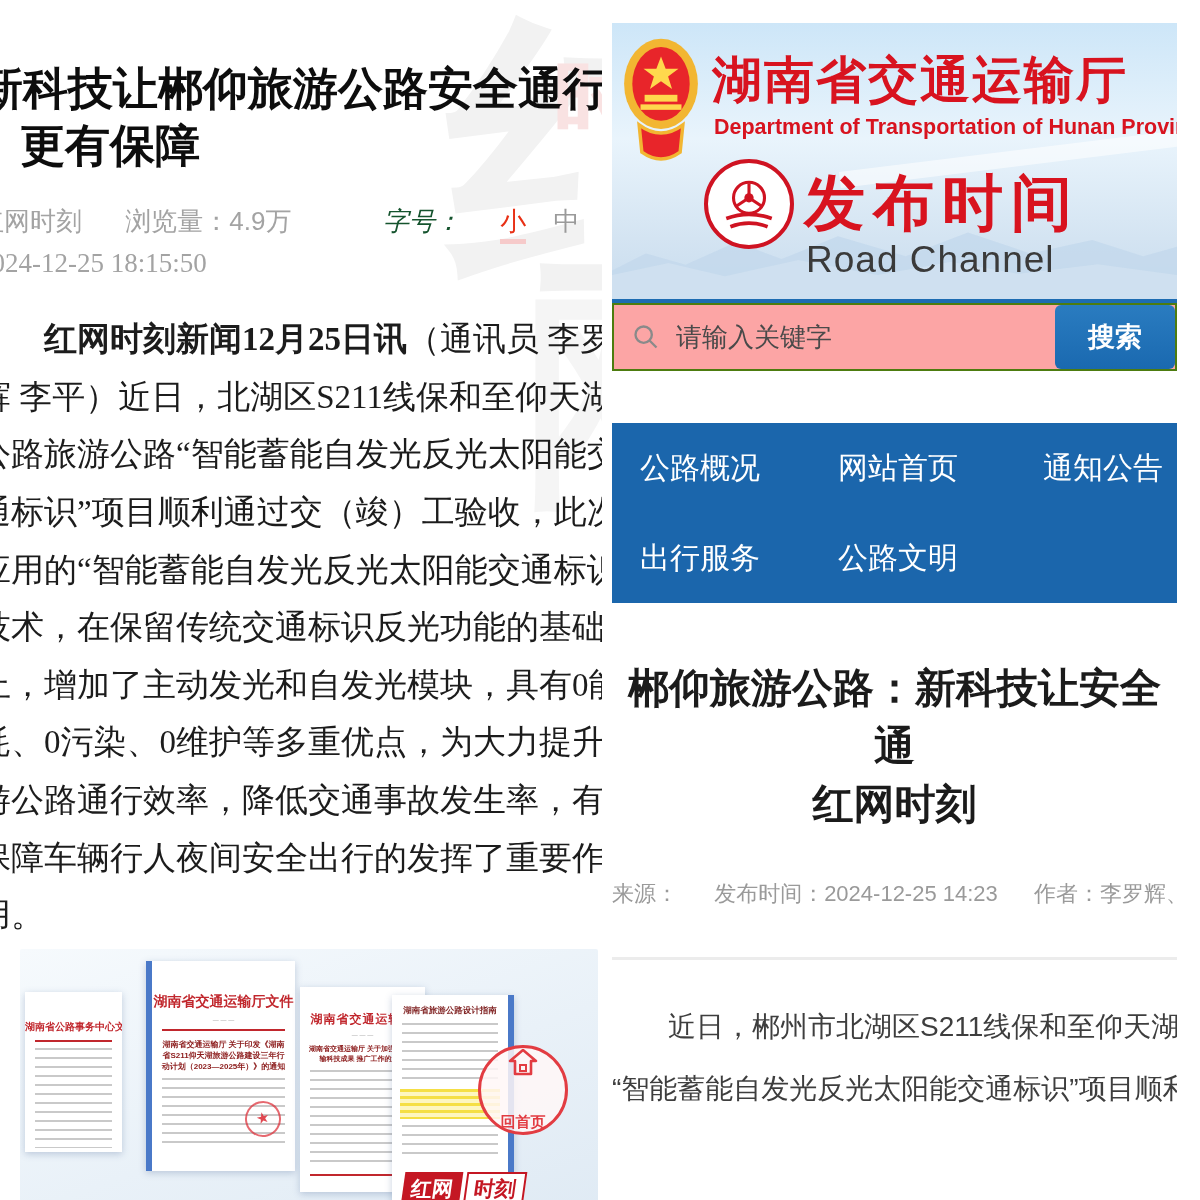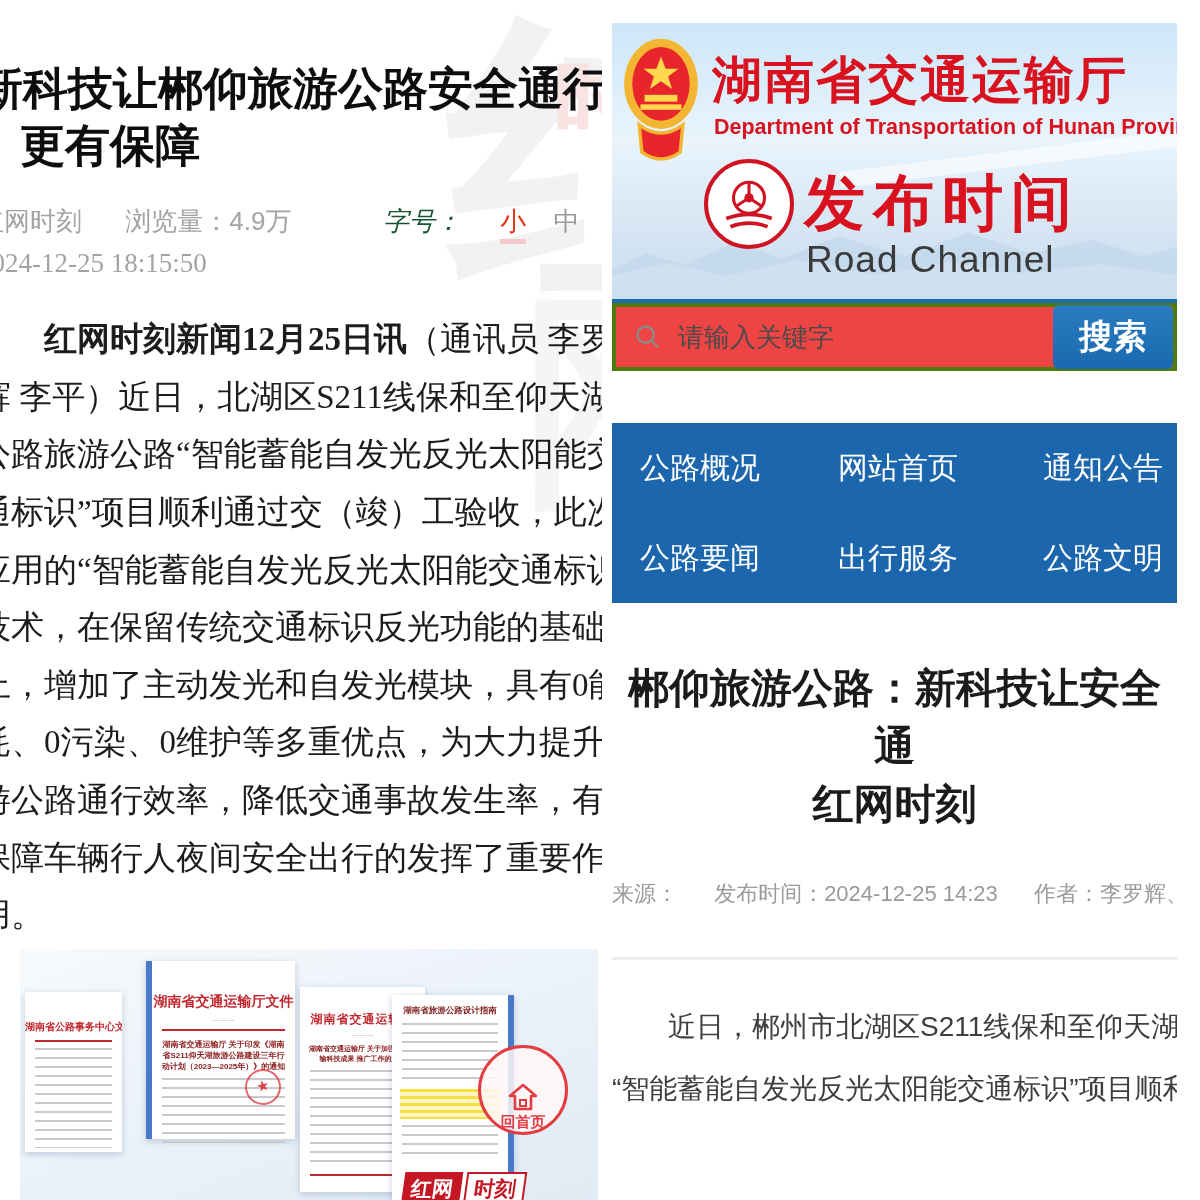--- a/index.html
+++ b/index.html
@@ -30,37 +30,37 @@
   .pline-first b{font-weight:bold;}
   
   .photo{position:relative;margin-top:4px;margin-left:42px;width:578px;height:272px;
          background:linear-gradient(160deg,#f6fafd 0%,#e9f1f8 55%,#dfeaf4 100%);border-radius:2px;overflow:hidden;}
   .doc{position:absolute;background:#fff;box-shadow:0 2px 7px rgba(60,90,140,.28);box-sizing:border-box;padding-top:10px;}
   .doc .dtitle{text-align:center;font-weight:bold;color:#c1272d;white-space:nowrap;overflow:hidden;}
   .doc .drule{height:2px;background:#c1272d;margin:6px 10px 5px;}
   .doclines{margin:6px 10px;background:repeating-linear-gradient(180deg,#c9c9c9 0 2px,transparent 2px 9px);}
   .doc1{left:5px;top:43px;width:97px;height:160px;}
   .doc1 .dtitle{font-size:10px;margin-top:18px;}
-  .doc2{left:126px;top:12px;width:149px;height:178px;border-left:6px solid #4a79c8;}
+  .doc2{left:126px;top:12px;width:149px;height:210px;border-left:6px solid #4a79c8;}
   .doc2 .dtitle{font-size:14px;margin-top:22px;}
   .doc2 .dnum{text-align:center;font-size:6px;color:#999;margin-top:6px;}
   .doc2 .dhead{text-align:center;font-size:8px;color:#8b1a1a;font-weight:bold;margin-top:8px;line-height:11px;padding:0 8px;}
   .seal{position:absolute;right:14px;bottom:34px;width:32px;height:32px;border:2px solid rgba(220,40,50,.7);
         border-radius:50%;color:rgba(220,40,50,.85);font-size:15px;line-height:30px;text-align:center;transform:rotate(-14deg);}
   .doc3{left:280px;top:38px;width:125px;height:205px;}
   .doc3 .dtitle{font-size:12px;margin-top:14px;letter-spacing:1px;}
   .doc3 .dnum{text-align:center;font-size:6px;color:#999;margin-top:4px;}
   .doc3 .dhead{text-align:center;font-size:7px;color:#8b1a1a;font-weight:bold;margin-top:6px;line-height:10px;padding:0 8px;}
   .doc3 .drule-b{height:2px;background:#c1272d;margin:8px 10px 0;}
   .doc4{left:372px;top:46px;width:122px;height:212px;border-right:6px solid #4a79c8;}
   .doc4 .dtitle{font-size:8.5px;color:#7e1f1f;}
   .hl{height:30px;margin:5px 8px;background:repeating-linear-gradient(180deg,#f5df45 0 3px,#fdf6c0 3px 7px);}
   .backhome{position:absolute;left:458px;top:96px;width:84px;height:84px;border-radius:50%;
             border:3px solid #e23c42;background:rgba(255,247,247,.85);display:flex;flex-direction:column;
-            align-items:center;justify-content:flex-end;cursor:pointer;}
+            align-items:center;justify-content:space-between;cursor:pointer;}
   .backhome .bh-label{color:#e23c42;font-size:15px;font-weight:bold;margin-top:2px;}
   .rednet-logo{position:absolute;left:383px;top:223px;display:flex;align-items:flex-start;}
   .lg1{background:#c41723;color:#fff;font-size:21px;font-weight:bold;padding:3px 8px;transform:skewX(-8deg);}
   .lg2{background:#fff;color:#c41723;border:2px solid #c41723;font-size:21px;font-weight:bold;padding:1px 7px;
        transform:skewX(-8deg);margin-left:4px;}
 
   
   .pane-right{position:absolute;left:612px;top:23px;width:565px;height:1177px;overflow:hidden;background:#fff;}
   .banner{position:relative;height:280px;box-sizing:border-box;border-bottom:4px solid #1d6cb2;overflow:hidden;
           background:linear-gradient(180deg,#cde6f8 0%,#e9f4fc 42%,#d4e4f2 78%,#c8dcee 100%);}
@@ -69,27 +69,27 @@
   .mtn2{position:absolute;bottom:0;left:0;width:100%;height:60px;background:#cfe0f0;opacity:.9;
         clip-path:polygon(0 60%,10% 40%,20% 62%,33% 35%,47% 60%,60% 38%,72% 58%,86% 42%,100% 60%,100% 100%,0 100%);}
   .diag{position:absolute;left:40%;top:118px;width:90%;height:16px;background:rgba(255,255,255,.55);transform:rotate(-7deg);}
   .emblem{position:absolute;left:8px;top:10px;}
   .org-cn{position:absolute;left:100px;top:24px;font-size:50px;font-weight:bold;color:#d8131f;letter-spacing:2px;white-space:nowrap;}
   .org-en{position:absolute;left:102px;top:92px;font-size:21.5px;font-weight:bold;color:#d8131f;white-space:nowrap;}
   .clogo{position:absolute;left:92px;top:136px;width:82px;height:82px;border-radius:50%;background:#fff;
          border:4px solid #cf1322;display:flex;align-items:center;justify-content:center;}
   .channel-cn{position:absolute;left:192px;top:140px;font-size:61px;font-weight:bold;color:#d8131f;letter-spacing:8px;white-space:nowrap;}
   .channel-en{position:absolute;left:194px;top:216px;font-size:37px;color:#3a3a3a;letter-spacing:1px;white-space:nowrap;}
-  .search-row{height:68px;box-sizing:border-box;border:4px solid #4d7c0f;background:#ef4444;display:flex;align-items:center;}
+  .search-row{height:68px;box-sizing:border-box;border:2px solid #4d7c0f;background:#fca5a5;display:flex;align-items:center;}
   .search-row svg{margin-left:18px;flex:none;}
   .search-input{flex:1;border:none;outline:none;font-size:26px;color:#333;margin-left:14px;min-width:0;
                 font-family:"Liberation Sans",sans-serif;background:transparent;}
   .search-input::placeholder{color:#4a4a4a;opacity:1;}
   .search-btn{flex:none;width:120px;height:64px;border:none;border-radius:6px;cursor:pointer;
-              background:linear-gradient(180deg,#2a7cc0,#1a69b0);color:#fff;font-size:34px;font-weight:bold;
+              background:linear-gradient(180deg,#2a7cc0,#1a69b0);color:#fff;font-size:27px;font-weight:bold;
               font-family:Liberation Sans, sans-serif;}
   .nav{margin-top:52px;height:180px;background:#1b66ac;display:grid;grid-template-columns:198px 205px 1fr;
        grid-template-rows:90px 90px;align-items:center;padding-left:28px;box-sizing:border-box;}
   .nitem{color:#fff;font-size:30px;cursor:pointer;white-space:nowrap;}
   .crumb{margin-top:36px;display:flex;align-items:center;padding-left:12px;color:#9b9b9b;font-size:23px;cursor:pointer;}
   .crumb svg{margin-right:12px;flex:none;}
   .rtitle{margin-top:56px;font-size:41px;line-height:58px;font-weight:bold;color:#1b1b1b;text-align:center;}
   .rmeta{margin-top:46px;font-size:22px;color:#9a9a9a;text-align:center;white-space:nowrap;}
   .rmeta .gap{margin-left:30px;}
   .rfont{margin-top:28px;font-size:24px;color:#8d8d8d;text-align:center;}
@@ -219,21 +219,20 @@
       <line x1="15.2" y1="15.2" x2="21" y2="21" stroke="#8a8a8a" stroke-width="2"></line>
     </svg>
     <input class="search-input" type="text" placeholder="请输入关键字" style="">
     <button class="search-btn">搜索</button>
   </div>
 
   <div class="nav">
       <span class="nitem">公路概况</span>
       <span class="nitem">网站首页</span>
       <span class="nitem">通知公告</span>
-      <span class="nitem">公路要闻</span>
       <span class="nitem">出行服务</span>
       <span class="nitem">公路文明</span>
     </div>
 
 
   <div class="rtitle">
       <div>郴仰旅游公路：新科技让安全通</div>
       <div>红网时刻</div>
     </div>
 

